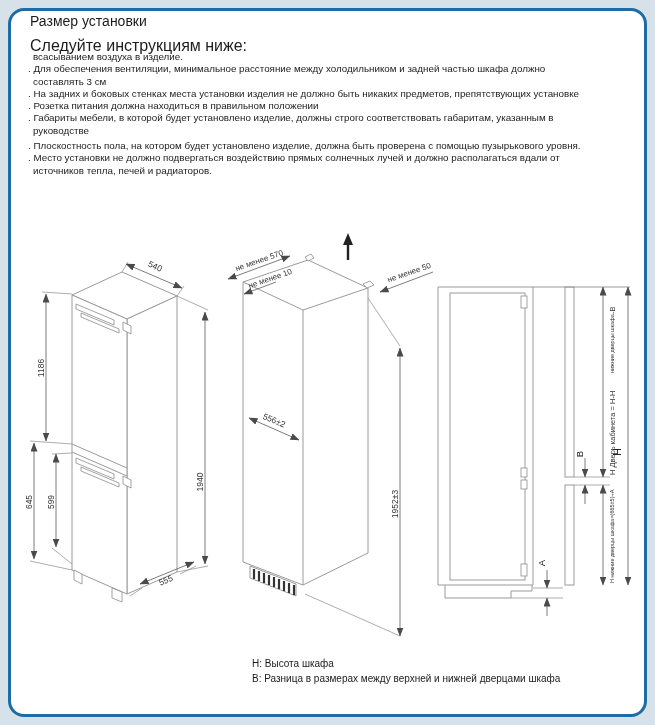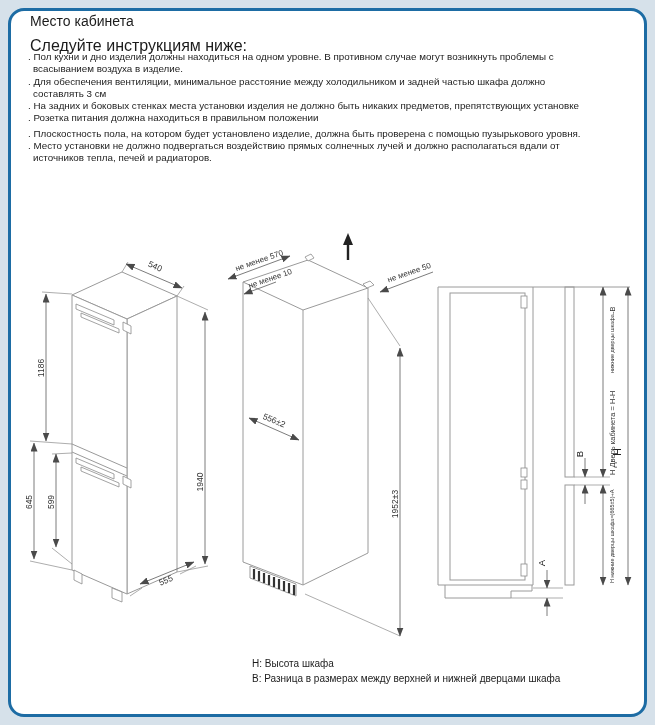--- a/index.html
+++ b/index.html
@@ -51,37 +51,40 @@
   .lblH{font-size:10.5px;fill:#222;}
   .noteA{font-size:7.5px;fill:#333;}
   .noteB{font-size:5.5px;fill:#333;}
   .grille{stroke:#333;stroke-width:2.2;}
 </style>
 </head>
 <body>
 
 <div class="frame"></div>
 
-<div class="page-title">Место кабинета</div>
+<div class="page-title">Размер установки</div>
 <div class="intro">Следуйте инструкциям ниже:</div>
 
 <div class="instructions">
   <div class="inst">
-    <div class="line">. Пол кухни и дно изделия должны находиться на одном уровне. В противном случае могут возникнуть проблемы с</div>
     <div class="line cont">всасыванием воздуха в изделие.</div>
   </div>
   <div class="inst">
     <div class="line">. Для обеспечения вентиляции, минимальное расстояние между холодильником и задней частью шкафа должно</div>
     <div class="line cont">составлять 3 см</div>
   </div>
   <div class="inst">
     <div class="line">. На задних и боковых стенках места установки изделия не должно быть никаких предметов, препятствующих установке</div>
   </div>
   <div class="inst">
     <div class="line">. Розетка питания должна находиться в правильном положении</div>
+  </div>
+  <div class="inst">
+    <div class="line">. Габариты мебели, в которой будет установлено изделие, должны строго соответствовать габаритам, указанным в</div>
+    <div class="line cont">руководстве</div>
   </div>
   <div class="inst gap">
     <div class="line">. Плоскостность пола, на котором будет установлено изделие, должна быть проверена с помощью пузырькового уровня.</div>
   </div>
   <div class="inst">
     <div class="line">. Место установки не должно подвергаться воздействию прямых солнечных лучей и должно располагаться вдали от</div>
     <div class="line cont">источников тепла, печей и радиаторов.</div>
   </div>
 </div>
 

